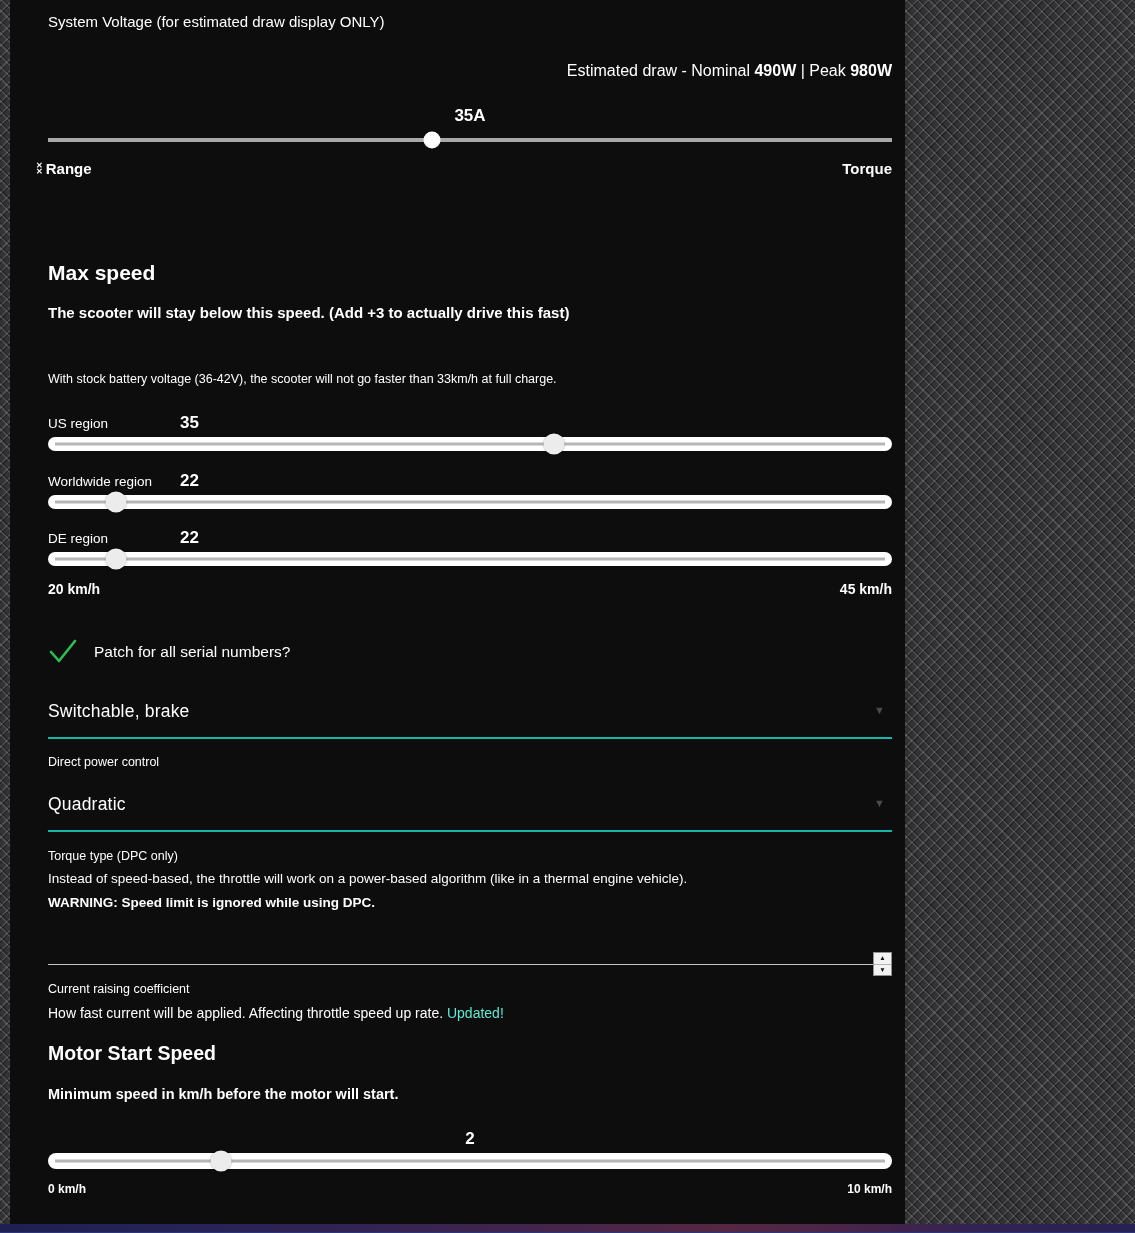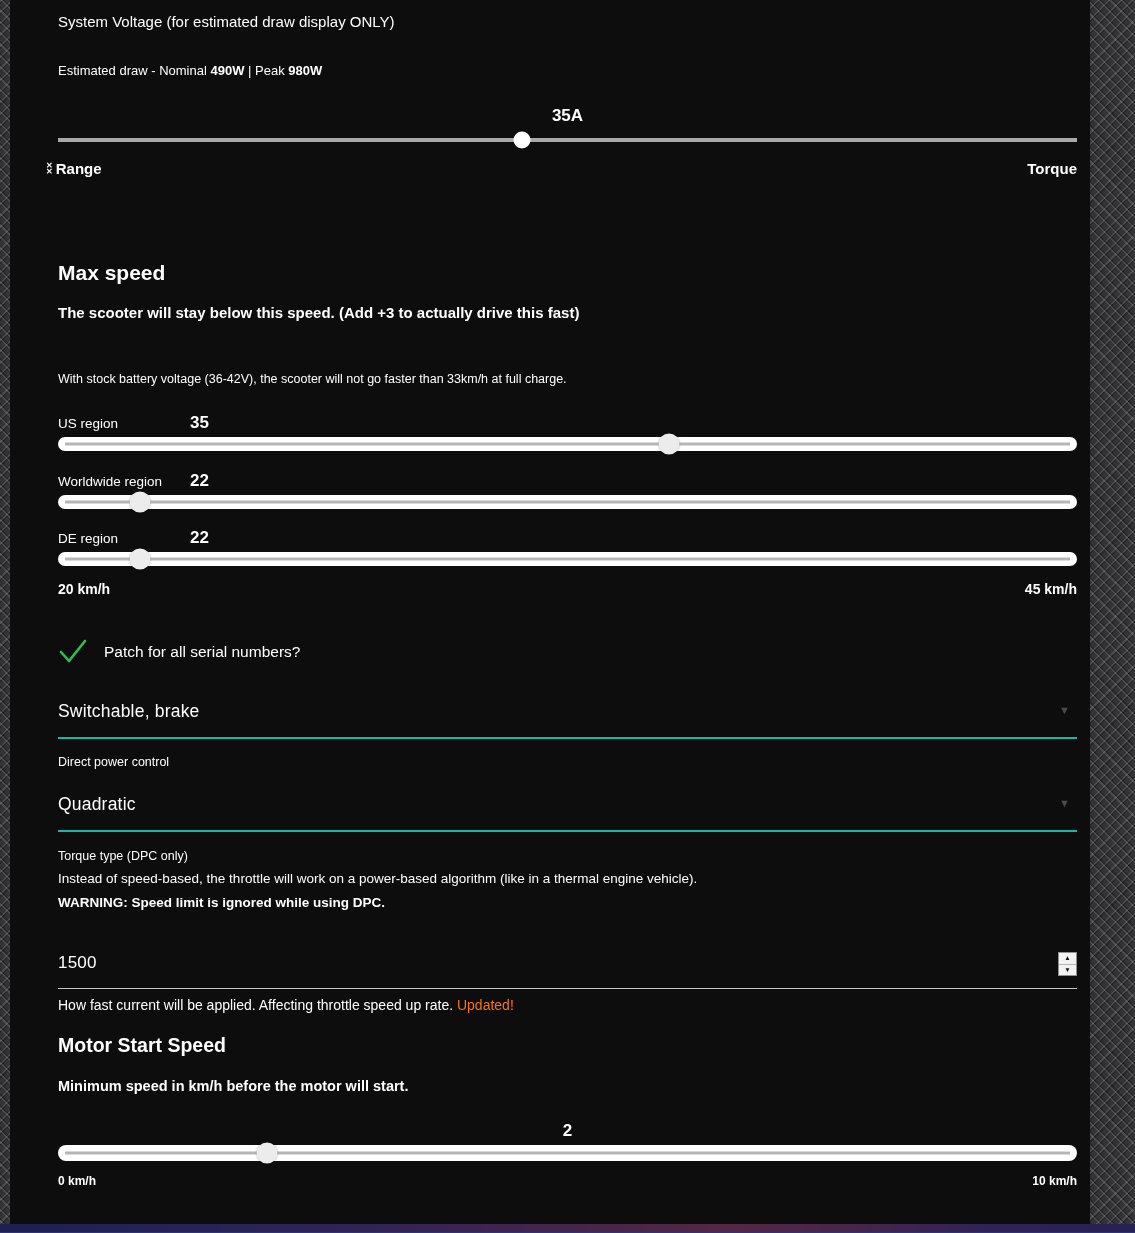--- a/index.html
+++ b/index.html
@@ -13,29 +13,28 @@
   }
   
   .bg-pattern {
     position: absolute; inset: 0;
     background-color: #333336;
     background-image:
       repeating-linear-gradient(45deg, rgba(255,255,255,.12) 0 1.5px, rgba(0,0,0,.22) 1.5px 3px, transparent 3px 8px),
       repeating-linear-gradient(135deg, rgba(255,255,255,.12) 0 1.5px, rgba(0,0,0,.22) 1.5px 3px, transparent 3px 8px);
   }
   .panel {
-    position: absolute; left: 10px; top: 0; width: 1080px; bottom: 9px;
+    position: absolute; left: 10px; top: 0; width: 895px; bottom: 9px;
     background: #0d0d0d;
-    padding-left: 10px;
   }
   .content { padding: 13px 13px 0 38px; }
   .content > * { margin-top: 0; }
 
   .sv-label { font-size: 15px; line-height: 18px; }
-  .est-line { margin-top: 31px; font-size: 13px; line-height: 18px; }
+  .est-line { margin-top: 31px; font-size: 16px; line-height: 18px; text-align: right; }
   .est-line b { font-weight: 700; }
 
   .center-value { margin-top: 25px; font-size: 17px; line-height: 21px; font-weight: 700; text-align: center; }
 
   
   .thin-slider { margin-top: 5px; position: relative; height: 18px; }
   .thin-slider .track { position: absolute; left: 0; right: 0; top: 50%; height: 4px; transform: translateY(-50%); background: #a8a8a8; }
   .thin-slider .thumb { position: absolute; top: 50%; width: 17px; height: 17px; border-radius: 50%; background: #fff; transform: translate(-50%,-50%); }
 
   .rt-row { margin-top: 11px; display: flex; justify-content: space-between; font-size: 15px; line-height: 18px; font-weight: 700; }
@@ -80,21 +79,21 @@
   .warn2 { margin-top: 7px; font-size: 13.5px; line-height: 17px; font-weight: 700; }
 
   .num-row { margin-top: 40px; position: relative; padding-bottom: 13px; border-bottom: 1px solid #c4c4c4; }
   .num-value { font-size: 17px; line-height: 24px; letter-spacing: .2px; }
   .spinner { position: absolute; right: 0; top: 1px; width: 19px; height: 24px; background: #f2f2f2; border: 1px solid #909090; display: flex; flex-direction: column; }
   .spinner span { flex: 1; display: flex; align-items: center; justify-content: center; font-size: 6.5px; color: #111; line-height: 1; }
   .spinner span:first-child { border-bottom: 1px solid #b5b5b5; }
 
   .cap3 { margin-top: 17px; }
   .desc3 { margin-top: 8px; font-size: 14px; line-height: 17px; }
-  .badge-updated { color: #f97316; }
+  .badge-updated { color: #5eead4; }
 
   .mt-title { margin-top: 20px; font-size: 19.5px; line-height: 23px; font-weight: 700; }
   .mt-sub { margin-top: 21px; font-size: 14.5px; line-height: 17px; font-weight: 700; }
   .mt-value { margin-top: 25px; }
   .mt-slider { margin-top: 4px; height: 16px; }
   .mt-minmax { font-size: 12px; margin-top: 12px; }
 
   .bottom-strip {
     position: absolute; left: 0; right: 0; bottom: 0; height: 9px;
     background: linear-gradient(90deg, #1d2050 0%, #262357 16%, #342353 34%, #46254b 50%, #552742 64%, #4a2549 74%, #332254 86%, #272153 100%);
@@ -191,26 +190,26 @@
 
     <div class="select-field s2">
       <div class="select-value">Quadratic</div>
       <span class="chevron">▼</span>
     </div>
     <div class="caption cap2">Torque type (DPC only)</div>
     <div class="desc2">Instead of speed-based, the throttle will work on a power-based algorithm (like in a thermal engine vehicle).</div>
     <div class="warn2">WARNING: Speed limit is ignored while using DPC.</div>
 
     <div class="num-row">
-      <div class="num-value">1500</div>
       <div class="spinner">
         <span>▲</span>
         <span>▼</span>
       </div>
     </div>
+    <div class="caption cap3">Current raising coefficient</div>
     <div class="desc3"><span>How fast current will be applied. Affecting throttle speed up rate. </span><span class="badge-updated">Updated!</span></div>
 
     <h2 class="mt-title">Motor Start Speed</h2>
     <div class="mt-sub">Minimum speed in km/h before the motor will start.</div>
     <div class="center-value mt-value">2</div>
 
     <div class="fat-slider mt-slider">
       <div class="track"></div>
       <div class="mid"></div>
       <div class="thumb" style="left: 20.5%;"></div>

